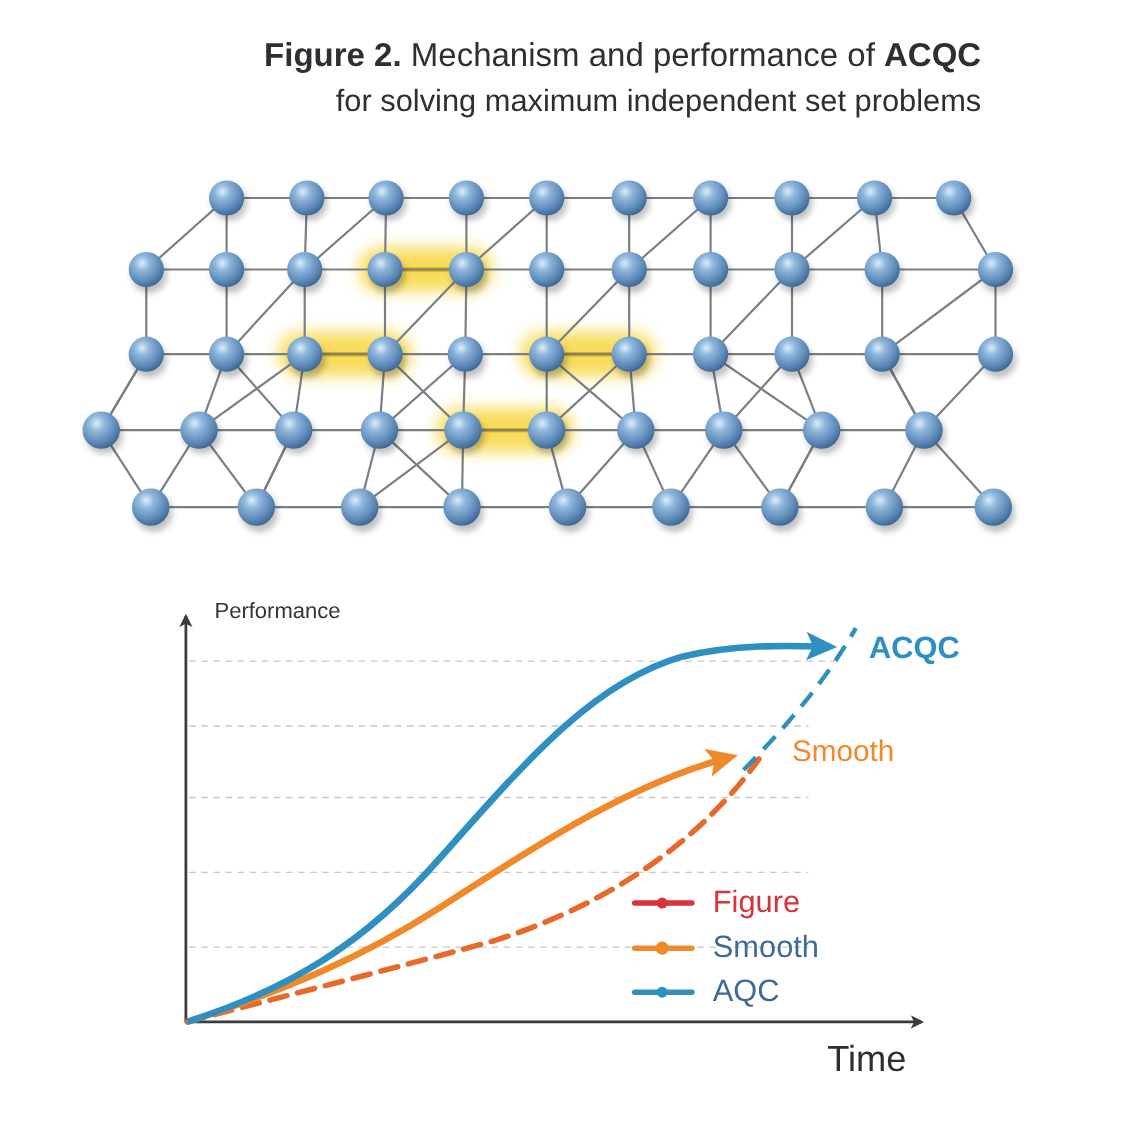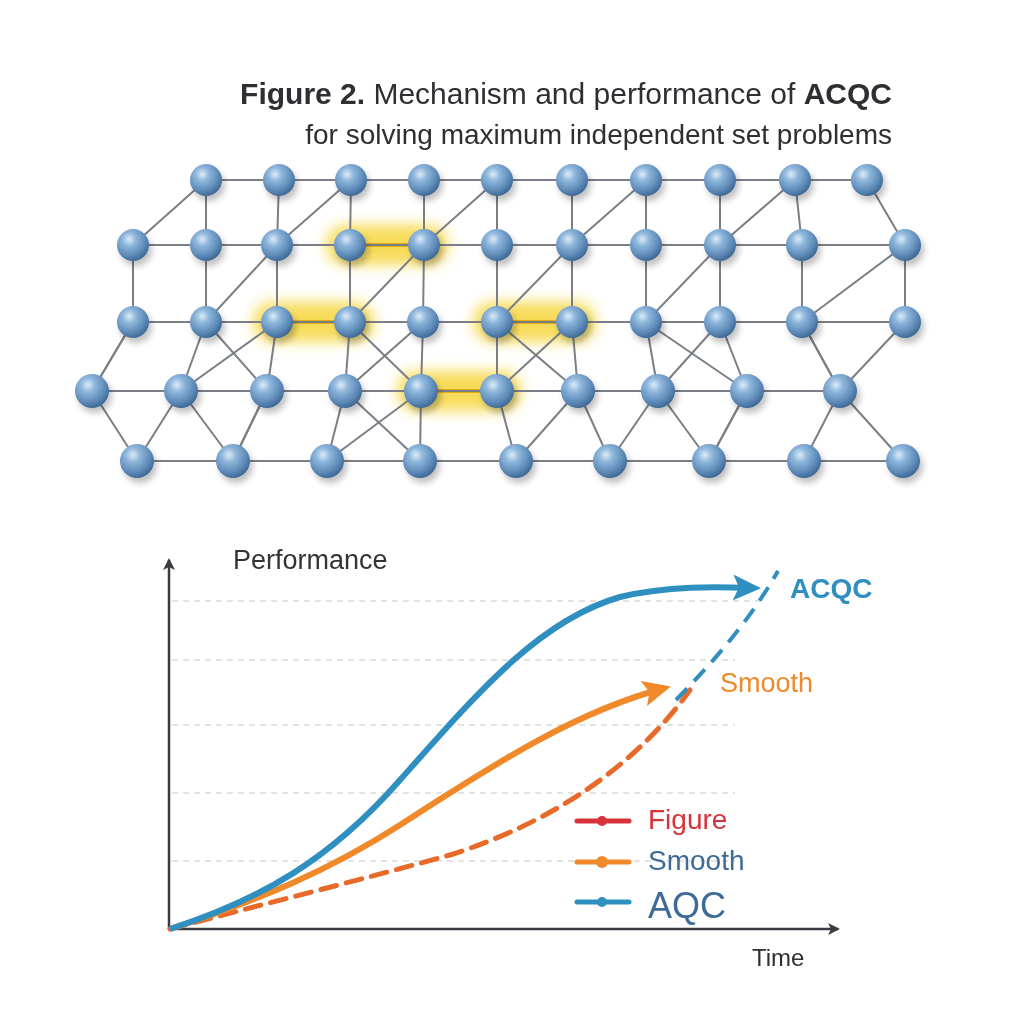--- a/index.html
+++ b/index.html
@@ -1,17 +1,17 @@
 <!DOCTYPE html>
 <html><head>
 <meta charset="utf-8">
 <style>
   html, body { margin:0; padding:0; background:#ffffff; }
   body { width:1024px; height:1024px; position:relative; overflow:hidden; font-family:"Liberation Sans", sans-serif; }
-  .title { position:absolute; left:0; width:1024px; text-align:right; color:#2e2e33;margin-top:43px; }
+  .title { position:absolute; left:0; width:1024px; text-align:right; color:#2e2e33; }
   .title-line1 { top:34px; right:132px; left:auto; width:auto; font-size:30px; }
   .title-line2 { top:76px; right:132px; left:auto; width:auto; font-size:28px; }
   .title b { font-weight:bold; }
   svg { position:absolute; left:0; top:0; }
   .lbl { position:absolute; font-family:"Liberation Sans", sans-serif; }
 </style>
 </head>
 <body>
 
 <div class="title title-line1">
@@ -264,22 +264,22 @@
   <g>
     <line x1="577" y1="862" x2="629" y2="862" stroke="#f0892a" stroke-width="5" stroke-linecap="round"></line>
     <circle cx="602" cy="862" r="6" fill="#f0892a"></circle>
   </g>
   <g>
     <line x1="577" y1="902" x2="629" y2="902" stroke="#2e8fc0" stroke-width="5" stroke-linecap="round"></line>
     <circle cx="602" cy="902" r="5" fill="#2e8fc0"></circle>
   </g>
 </svg>
 
-<div class="lbl" style="left:195px; top:545px; font-size:27px; color:#333338;margin-left:38px;">Performance</div>
-<div class="lbl" style="left:752px; top:944px; font-size:24px; color:#2e2e33;">Time</div>
+<div class="lbl" style="left:195px; top:545px; font-size:20px; color:#333338;">Performance</div>
+<div class="lbl" style="left:752px; top:944px; font-size:33px; color:#2e2e33;">Time</div>
 <div class="lbl" style="left:790px; top:573px; font-size:28px; font-weight:bold; color:#2e8fc0;">ACQC</div>
 <div class="lbl" style="left:720px; top:668px; font-size:27px; color:#f0892a;">Smooth</div>
 
 <div>
   <div class="lbl" style="left:648px; top:804px; font-size:28px; color:#d8323a;">Figure</div>
   <div class="lbl" style="left:648px; top:845px; font-size:28px; color:#3d6a96;">Smooth</div>
-  <div class="lbl" style="left:648px; top:885px; font-size:36px; color:#3d6a96;">AQC</div>
+  <div class="lbl" style="left:648px; top:885px; font-size:28px; color:#3d6a96;">AQC</div>
 </div>
 
 </body></html>

